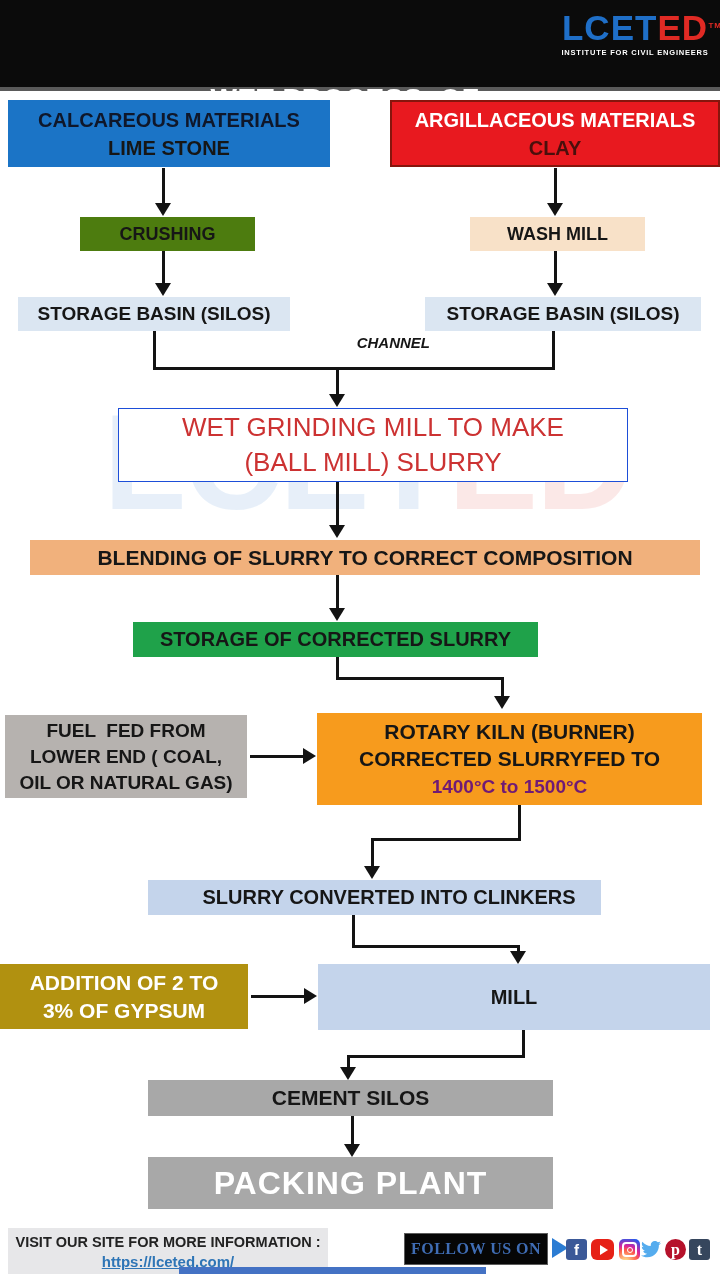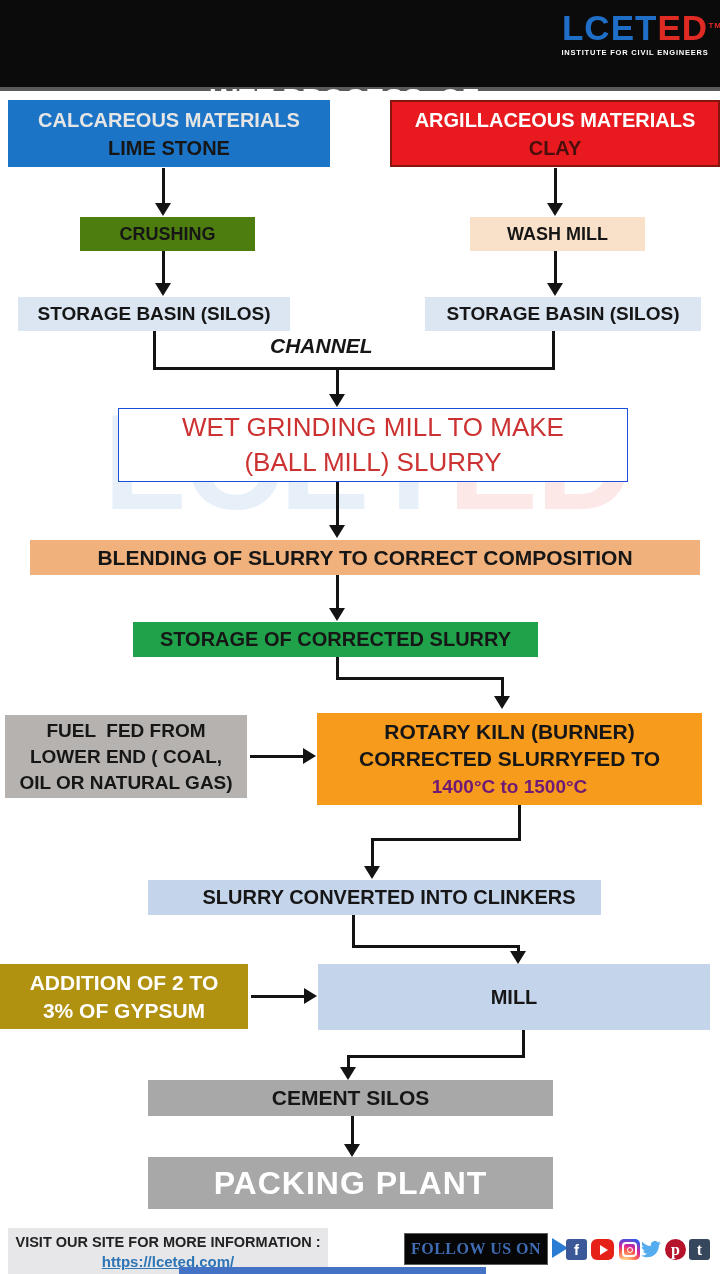--- a/index.html
+++ b/index.html
@@ -14,28 +14,28 @@
   .logo{position:absolute;right:6px;top:4px;width:158px;text-align:center;}
   .logo-main{font-size:35px;font-weight:bold;letter-spacing:1px;line-height:48px;position:relative;display:inline-block;}
   .logo-blue{color:#1f6fc8;} .logo-red{color:#e02a24;}
   .logo-tm{position:absolute;top:-2px;right:-14px;font-size:8px;color:#e02a24;font-weight:bold;}
   .logo-sub{color:#fff;font-size:7.5px;font-weight:bold;letter-spacing:.8px;margin-top:-4px;}
   
   .wm{position:absolute;left:95px;top:385px;width:545px;text-align:center;font-size:135px;font-weight:bold;opacity:.10;letter-spacing:-2px;pointer-events:none;}
   
   .box{position:absolute;display:flex;flex-direction:column;align-items:center;justify-content:center;text-align:center;font-weight:bold;color:#161616;box-sizing:border-box;}
   .b-calc{left:8px;top:100px;width:322px;height:67px;background:#1b74c6;font-size:20px;line-height:28px;}
-  .b-calc .l1{color:#e5e5e5;}
+  .b-calc .l1{color:#0f172a;}
   .b-arg{left:390px;top:100px;width:330px;height:67px;background:#e8191f;border:2px solid #86150d;font-size:20px;line-height:28px;}
   .b-arg .l1{color:#fff;} .b-arg .l2{color:#4a0f0c;}
   .b-crush{left:80px;top:217px;width:175px;height:34px;background:#4d7c0f;font-size:18px;}
   .b-wash{left:470px;top:217px;width:175px;height:34px;background:#f8e1c8;font-size:18px;}
   .b-sbl{left:18px;top:297px;width:272px;height:34px;background:#dbe6f2;font-size:19px;}
   .b-sbr{left:425px;top:297px;width:276px;height:34px;background:#dbe6f2;font-size:19px;}
-  .channel{position:absolute;left:270px;top:334px;width:160px;text-align:left;font-weight:bold;font-style:italic;font-size:21px;color:#161616;}
+  .channel{position:absolute;left:270px;top:334px;width:160px;text-align:right;font-weight:bold;font-style:italic;font-size:15px;color:#161616;}
   .b-wetg{left:118px;top:408px;width:510px;height:74px;background:#fff;border:1px solid #1d4ed8;color:#cc3232;font-size:26px;line-height:35px;font-weight:500;}
   .b-blend{left:30px;top:540px;width:670px;height:35px;background:#f1b17c;font-size:21px;}
   .b-green{left:133px;top:622px;width:405px;height:35px;background:#1fa24a;font-size:20px;}
   .b-fuel{left:5px;top:715px;width:242px;height:83px;background:#b6b2af;font-size:19px;line-height:26px;white-space:pre-wrap;}
   .b-kiln{left:317px;top:713px;width:385px;height:92px;background:#f79b1d;font-size:21px;line-height:27px;}
   .b-kiln .temp{color:#701a75;font-size:19px;margin-top:1px;}
   .b-slcl{left:148px;top:880px;width:453px;height:35px;background:#c4d4eb;font-size:20px;padding-left:29px;}
   .b-gyp{left:0;top:964px;width:248px;height:65px;background:#b19110;color:#fff;font-size:21px;line-height:28px;}
   .b-ball{left:318px;top:964px;width:392px;height:66px;background:#c4d4eb;font-size:20px;line-height:27px;}
   .b-silo{left:148px;top:1080px;width:405px;height:36px;background:#a8a8a8;font-size:21px;}

